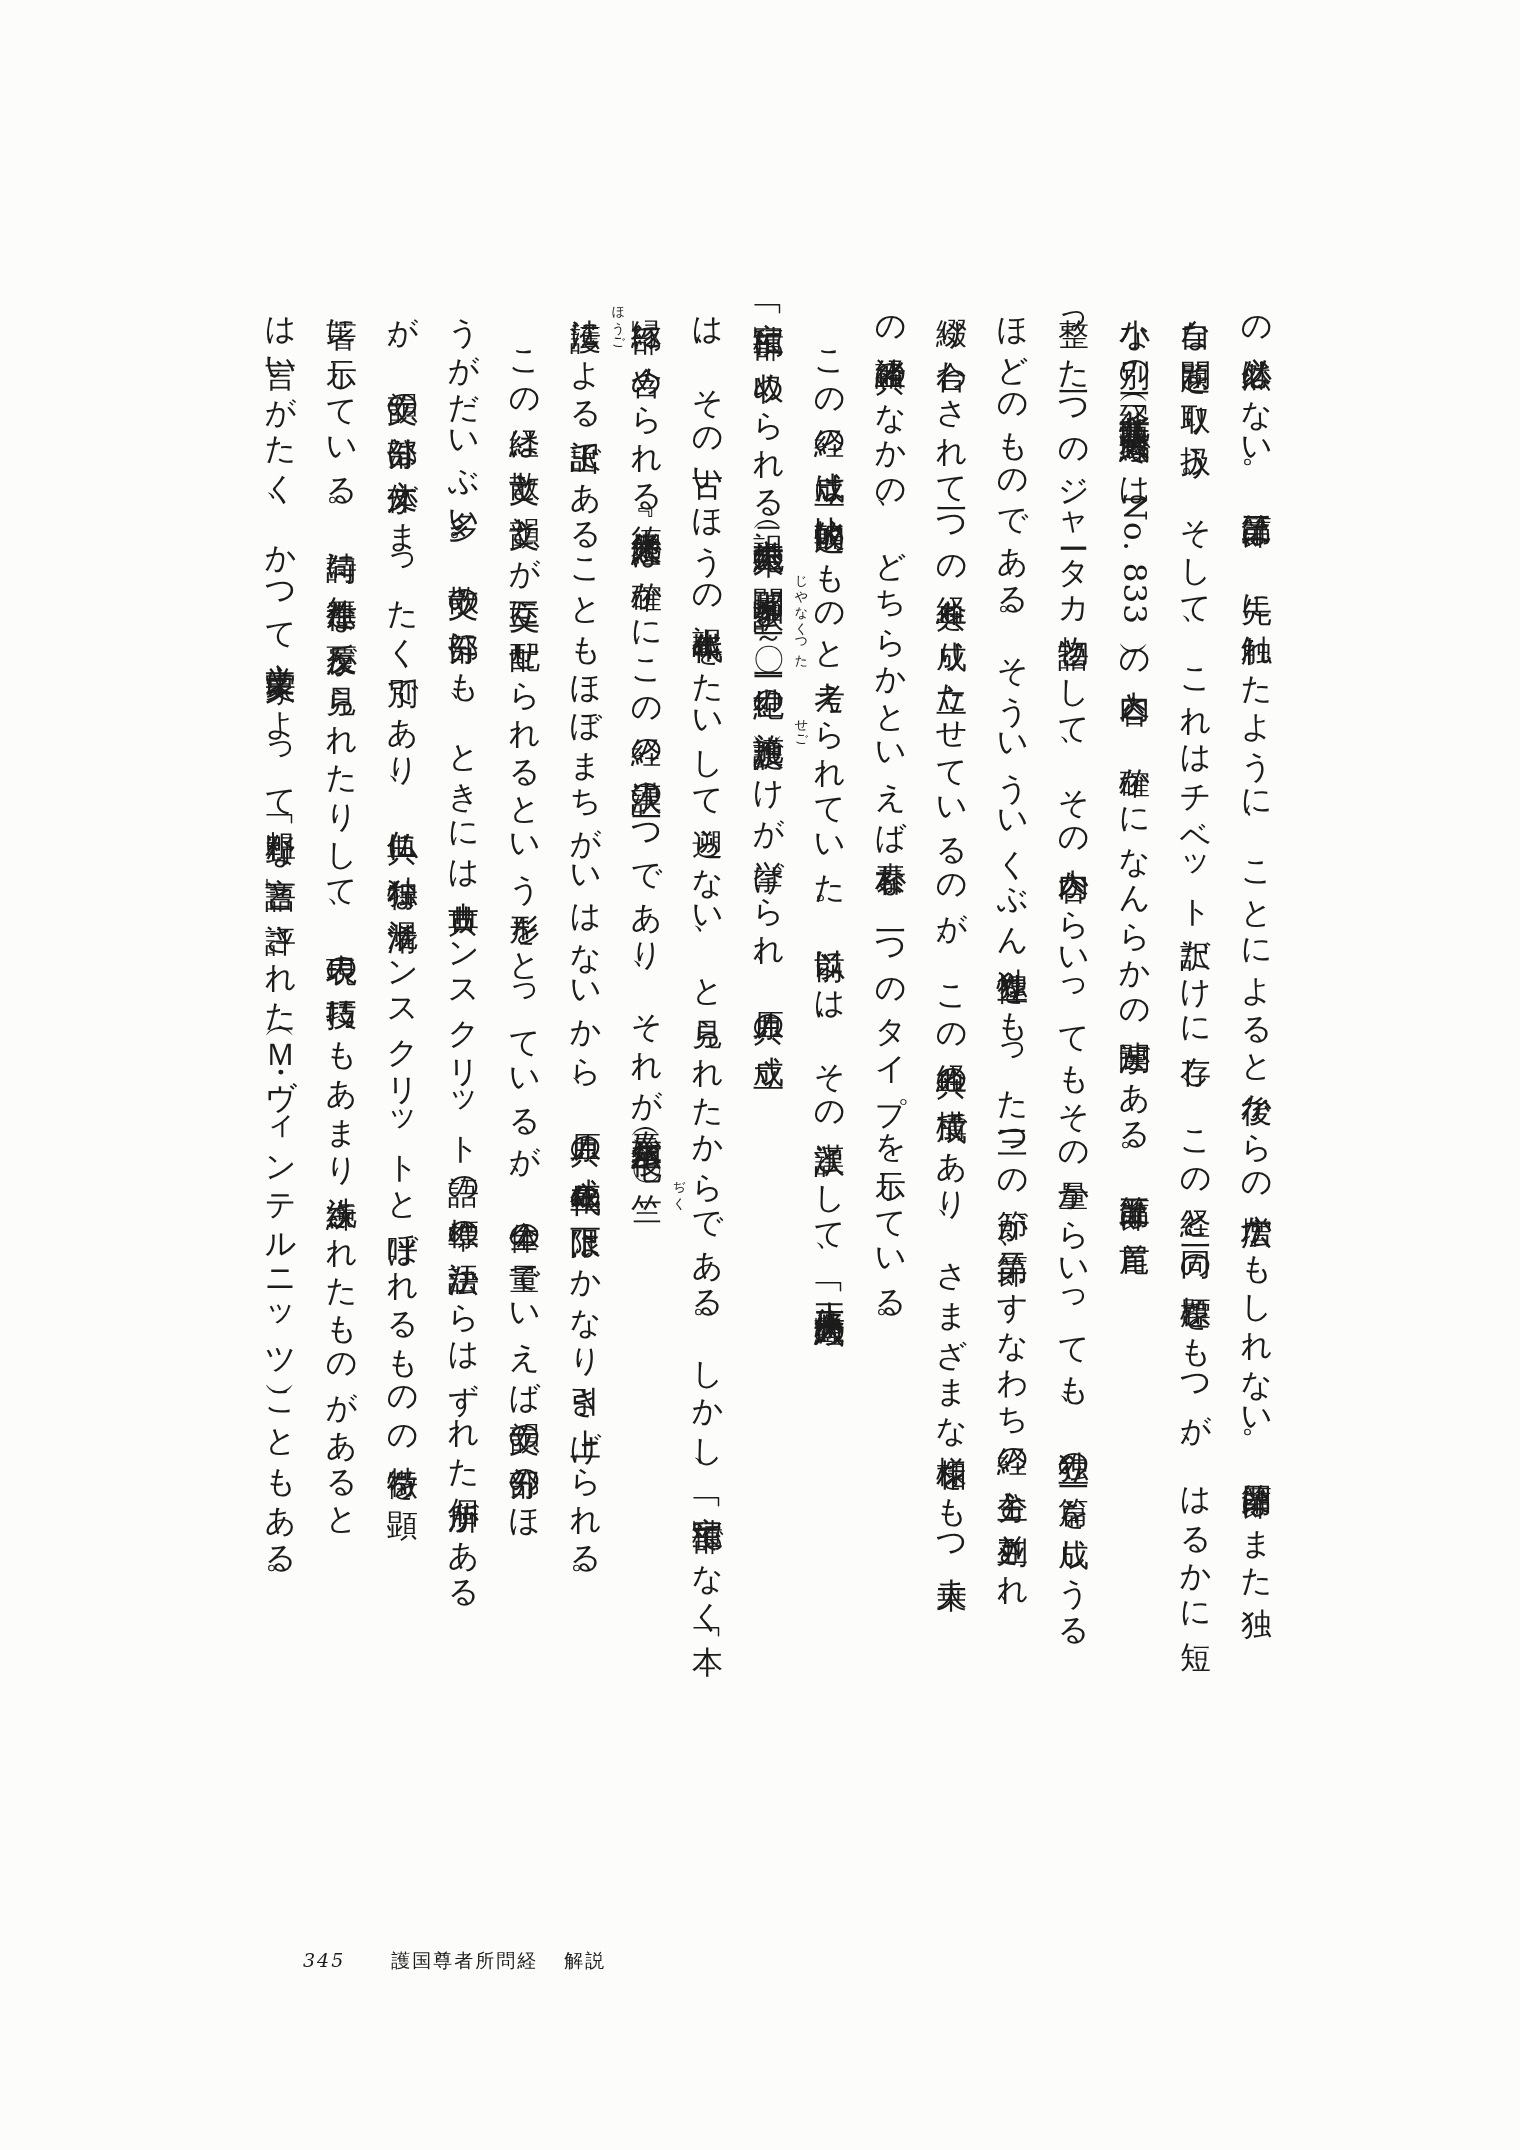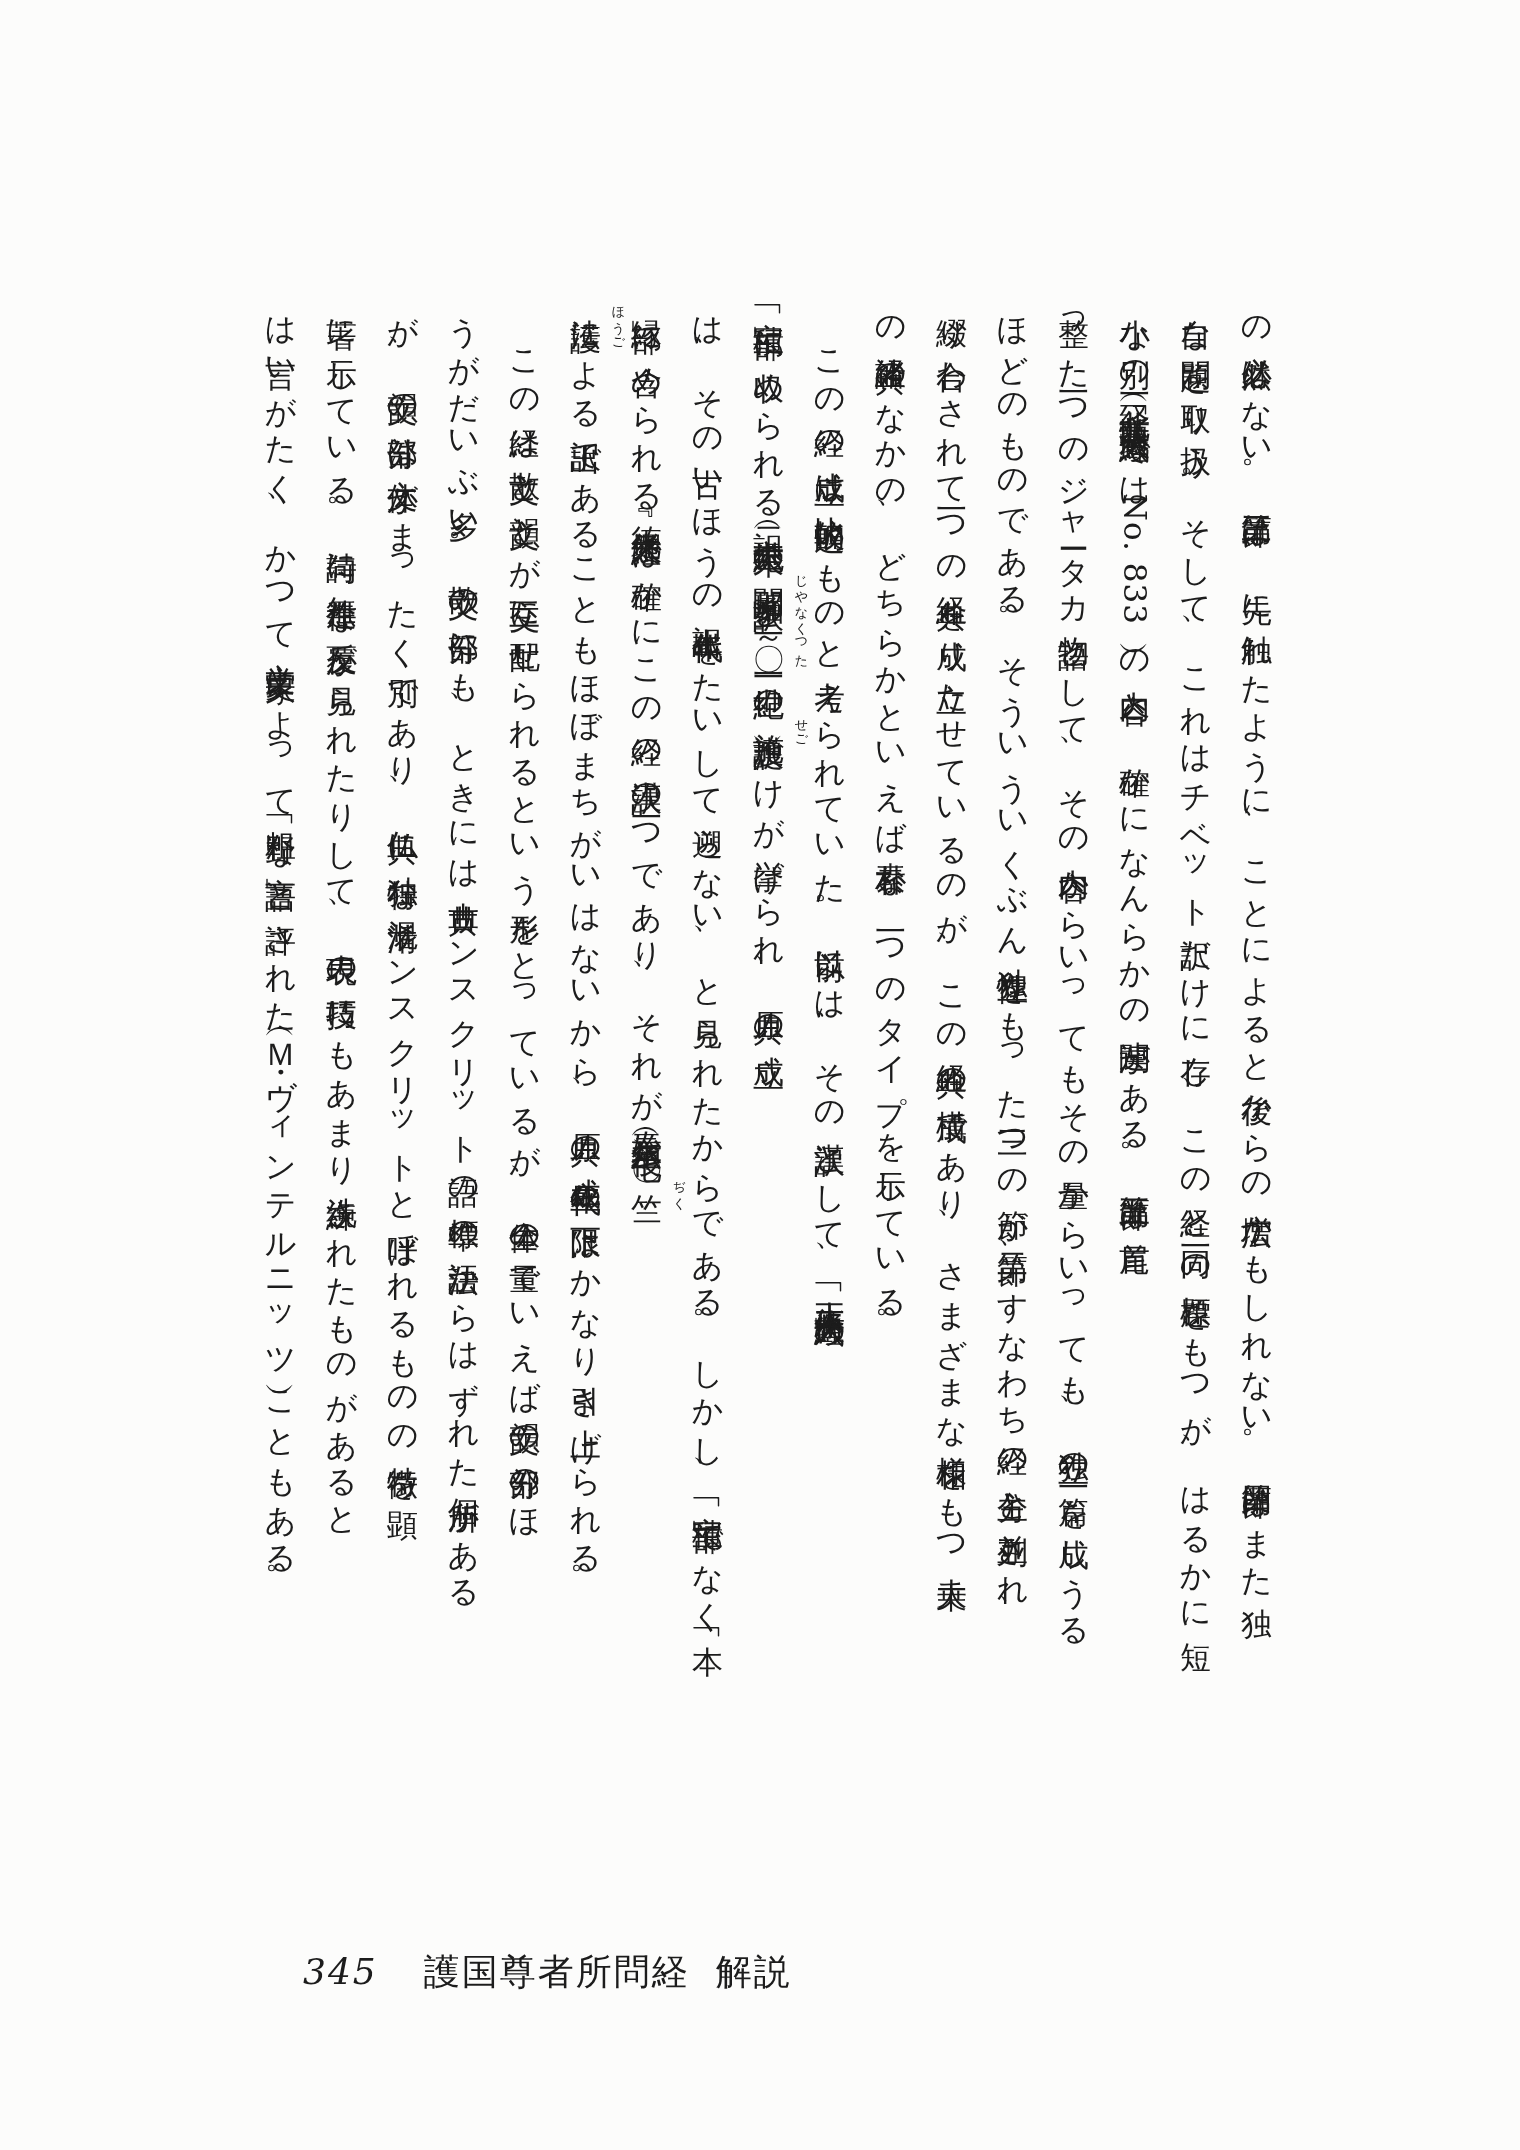--- a/index.html
+++ b/index.html
@@ -52,21 +52,21 @@
     right: -21px;
     top: 2px;
     font-size: 13px;
     line-height: 14px;
     letter-spacing: 1px;
   }
   .footer {
     position: absolute;
     left: 303px;
     top: 1948px;
-    font-size: 36px;
+    font-size: 19px;
     white-space: nowrap;
     text-align: right;
   }
   .footer .pagenum {
     font-style: italic;
     letter-spacing: 2px;
     margin-right: 46px;
   }
   .footer .booktitle {
     letter-spacing: 2px;

